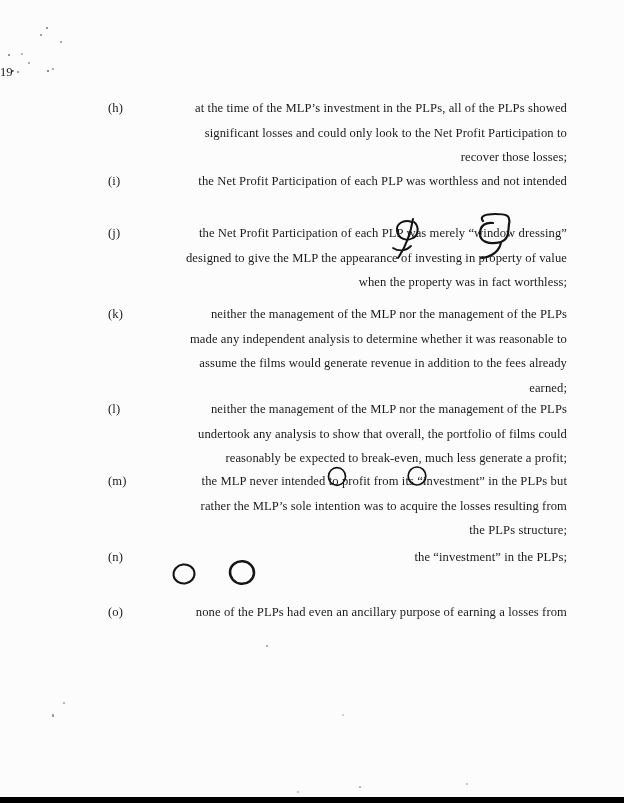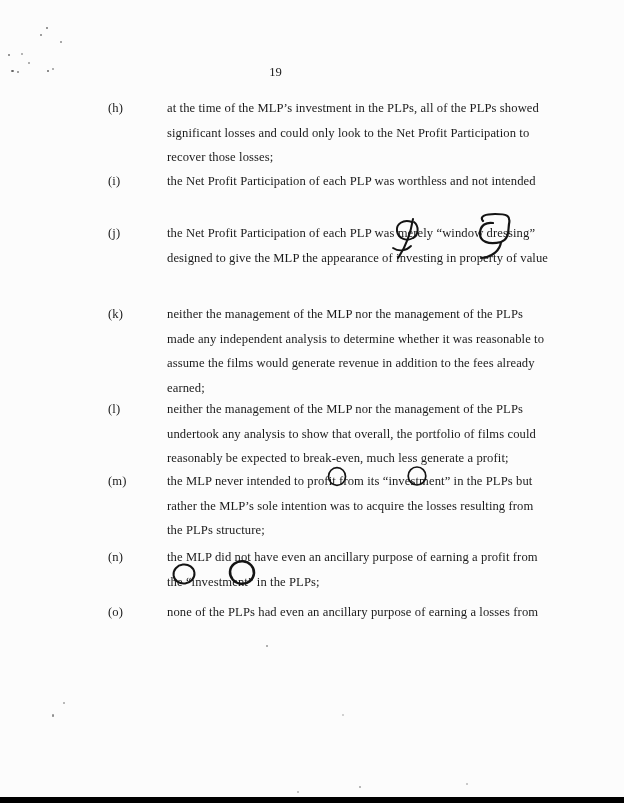--- a/index.html
+++ b/index.html
@@ -16,21 +16,21 @@
     font-family: "Liberation Serif", "DejaVu Serif", serif;
     color: #1b1b1b;
   }
   .pagenum {
     position: absolute;
     top: 60px;
     left: 0;
     width: 572px;
     padding-right: 21px;
     box-sizing: border-box;
-    text-align: center;
+    text-align: left;
     font-size: 12.6px;
     line-height: 24.5px;
   }
   .para {
     position: absolute;
     left: 0;
     width: 624px;
     font-size: 12.6px;
     line-height: 24.5px;
     letter-spacing: 0.1px;
@@ -40,21 +40,21 @@
     left: 108px;
     top: 0;
     white-space: nowrap;
   }
   .plines {
     position: absolute;
     left: 167px;
     top: 0;
     width: 400px;
   }
-  .pline { white-space: nowrap; }
+  .pline { white-space: nowrap; text-align: right; }
 
   .p-h { top: 96px; }
   .p-i { top: 169px; }
   .p-j { top: 221px; }
   .p-k { top: 302px; }
   .p-l { top: 397px; }
   .p-m { top: 469px; }
   .p-n { top: 545px; }
   .p-o { top: 600px; }
 
@@ -105,20 +105,21 @@
     <div class="plines">
       <div class="pline">the Net Profit Participation of each PLP was worthless and not intended</div>
     </div>
   </div>
 
   <div class="para p-j">
     <span class="plabel">(j)</span>
     <div class="plines">
       <div class="pline">the Net Profit Participation of each PLP was merely “window dressing”</div>
       <div class="pline">designed to give the MLP the appearance of investing in property of value</div>
+      <div class="pline">when the property was in fact worthless;</div>
     </div>
   </div>
 
   <div class="para p-k">
     <span class="plabel">(k)</span>
     <div class="plines">
       <div class="pline">neither the management of the MLP nor the management of the PLPs</div>
       <div class="pline">made any independent analysis to determine whether it was reasonable to</div>
       <div class="pline">assume the films would generate revenue in addition to the fees already</div>
       <div class="pline">earned;</div>
@@ -139,21 +140,20 @@
     <div class="plines">
       <div class="pline">the MLP never intended to profit from its “investment” in the PLPs but</div>
       <div class="pline">rather the MLP’s sole intention was to acquire the losses resulting from</div>
       <div class="pline">the PLPs structure;</div>
     </div>
   </div>
 
   <div class="para p-n">
     <span class="plabel">(n)</span>
     <div class="plines">
-      <div class="pline">the MLP did not have even an ancillary purpose of earning a profit from</div>
       <div class="pline">the “investment” in the PLPs;</div>
     </div>
   </div>
 
   <div class="para p-o">
     <span class="plabel">(o)</span>
     <div class="plines">
       <div class="pline">none of the PLPs had even an ancillary purpose of earning a losses from</div>
     </div>
   </div>

